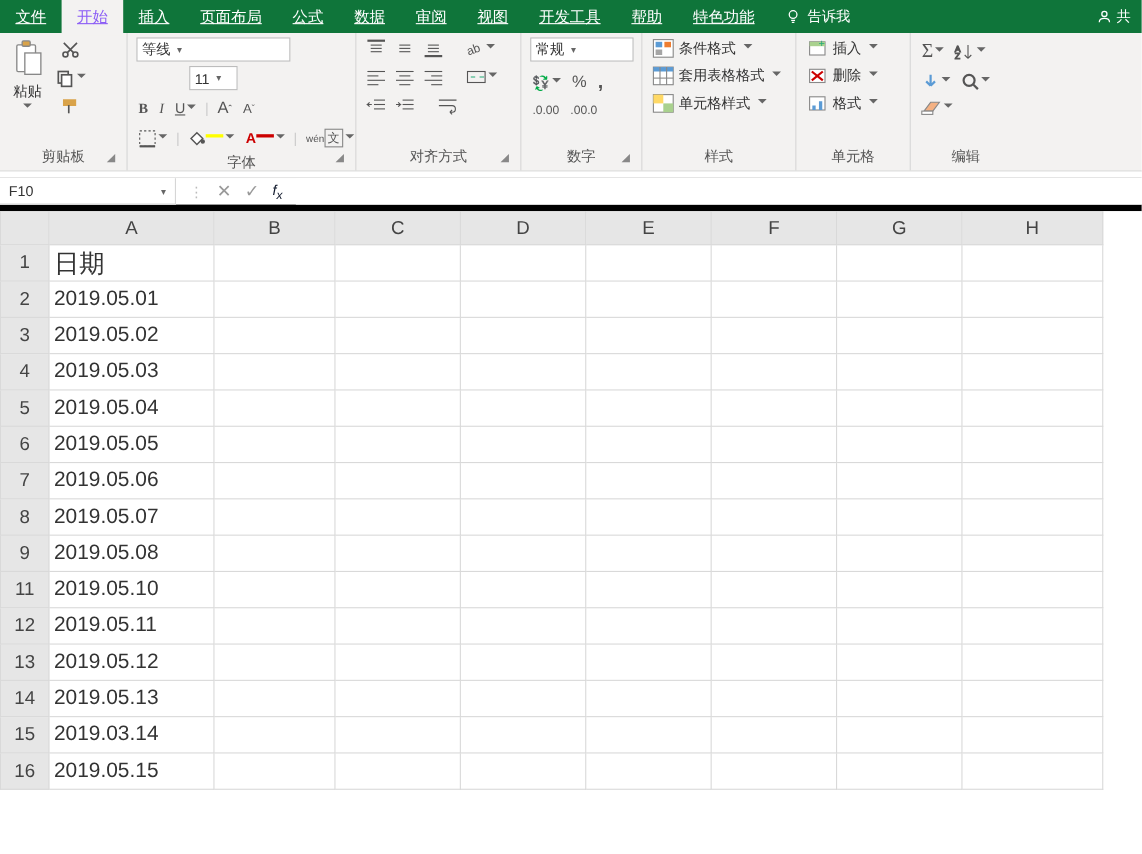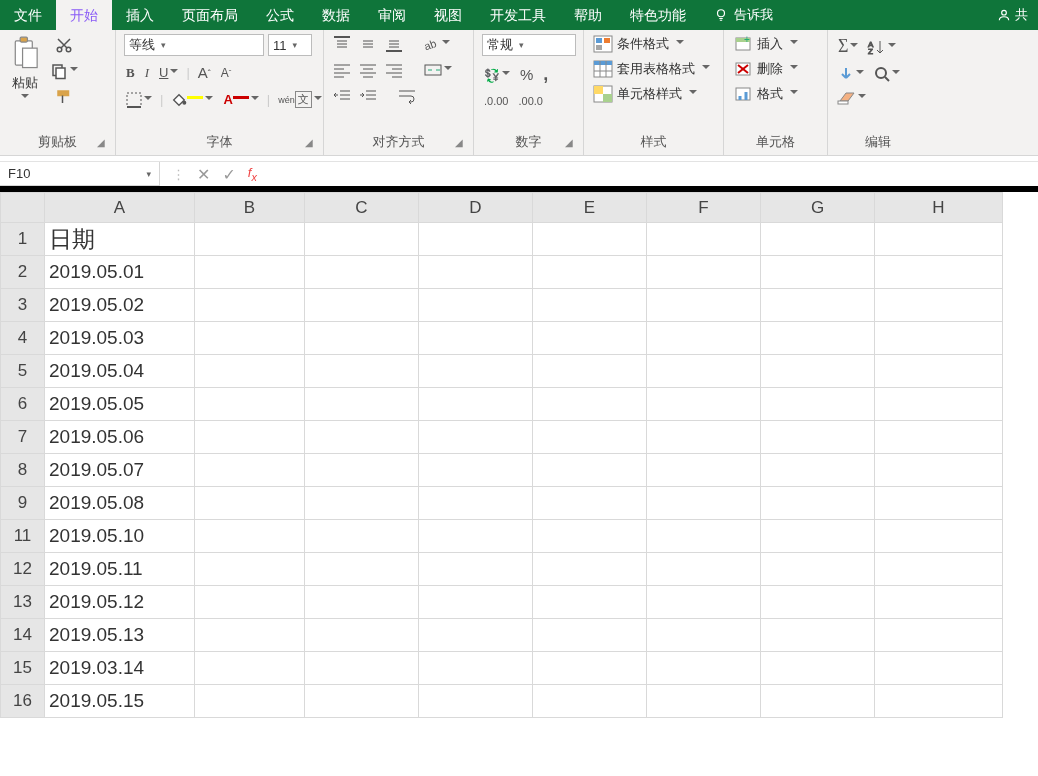--- a/index.html
+++ b/index.html
@@ -1,36 +1,36 @@
 <!DOCTYPE html>
 <html><head>
 <meta charset="utf-8">
 <style>
 *{box-sizing:border-box;margin:0;padding:0;font-family:"Microsoft YaHei","Segoe UI",sans-serif;}
 body{background:#fff;overflow:hidden;width:1038px;height:776px;font-size:13px;color:#333;}
 
 .menubar{background:#0f753a;height:30px;display:flex;align-items:stretch;color:#fff;}
-.menubar .tab{padding:16px 14px;display:flex;align-items:center;cursor:pointer;font-size:14px;}
+.menubar .tab{padding:16px 14px;display:flex;align-items:center;cursor:pointer;font-size:14px;text-decoration:underline;}
 .menubar .tab.active{background:#f3f2f1;color:#8b5cf6;}
 .menubar .spacer{flex:1;}
 .menubar .tellme{display:flex;align-items:center;gap:6px;padding:8px 14px;}
 .menubar .share{display:flex;align-items:center;gap:4px;padding:0 10px;}
 
 .ribbon{background:#f3f2f1;height:126px;border-bottom:1px solid #d6d6d6;display:flex;}
 .group{border-right:1px solid #d6d6d6;padding:4px 8px 2px;display:flex;flex-direction:column;justify-content:space-between;position:relative;}
 .group-label{text-align:center;font-size:13px;color:#555;padding:3px 0 2px;}
 .group-body{flex:1;display:flex;align-items:flex-start;}
 .dialog-launcher{position:absolute;right:4px;bottom:4px;width:14px;height:14px;font-size:10px;color:#888;cursor:pointer;}
 .btn-col{display:flex;flex-direction:column;gap:2px;align-items:center;justify-content:center;}
 .icon-btn{padding:2px;cursor:pointer;display:flex;align-items:center;justify-content:center;color:#555;}
 .icon-btn svg{display:block;}
 .drop{width:8px;height:8px;margin-left:2px;}
 .combo{background:#fff;border:1px solid #bcbcbc;height:22px;display:flex;align-items:center;padding:0 4px;font-size:13px;}
 .combo .arrow{margin-left:6px;font-size:9px;color:#666;}
-.row{display:flex;align-items:center;gap:4px;}
+.row{display:flex;align-items:center;gap:4px;flex-direction:column;}
 .row3{display:flex;align-items:center;gap:6px;}
 .stack{display:flex;flex-direction:column;gap:4px;}
 .txtbtn{display:flex;align-items:center;gap:5px;cursor:pointer;font-size:13px;padding:1px 2px;}
 
 .fbar{height:30px;border-bottom:6px solid #000000;display:flex;align-items:stretch;background:#fff;}
 .namebox{width:160px;border-right:1px solid #d6d6d6;display:flex;align-items:center;padding:0 8px;background:#fff;border:1px solid #d6d6d6;border-top:none;border-left:none;}
 .namebox .arrow{margin-left:auto;font-size:9px;color:#666;}
 .fxbtns{display:flex;align-items:center;gap:12px;padding:0 12px;color:#999;}
 .fxbtns span{cursor:pointer;}
 .formula-input{flex:1;border:none;padding:0 8px;font-size:14px;}
@@ -485,21 +485,21 @@
 
 <div class="fbar">
   <div class="namebox">
     <span>F10</span>
     <span class="arrow">▾</span>
   </div>
   <div class="fxbtns">
     <span style="color:#bbb">⋮</span>
     <span style="font-size:16px">✕</span>
     <span style="font-size:16px">✓</span>
-    <span style="font-style:italic;color:#ef4444">f<sub>x</sub></span>
+    <span style="font-style:italic;color:#0f172a">f<sub>x</sub></span>
   </div>
   <input class="formula-input" value="" style="">
 </div>
 
 <div class="grid-wrap">
   <table class="grid" id="sheet">
       <tbody>
         <tr>
           <th class="corner"></th>
           <th class="colhead" style="width:150px">A</th>

